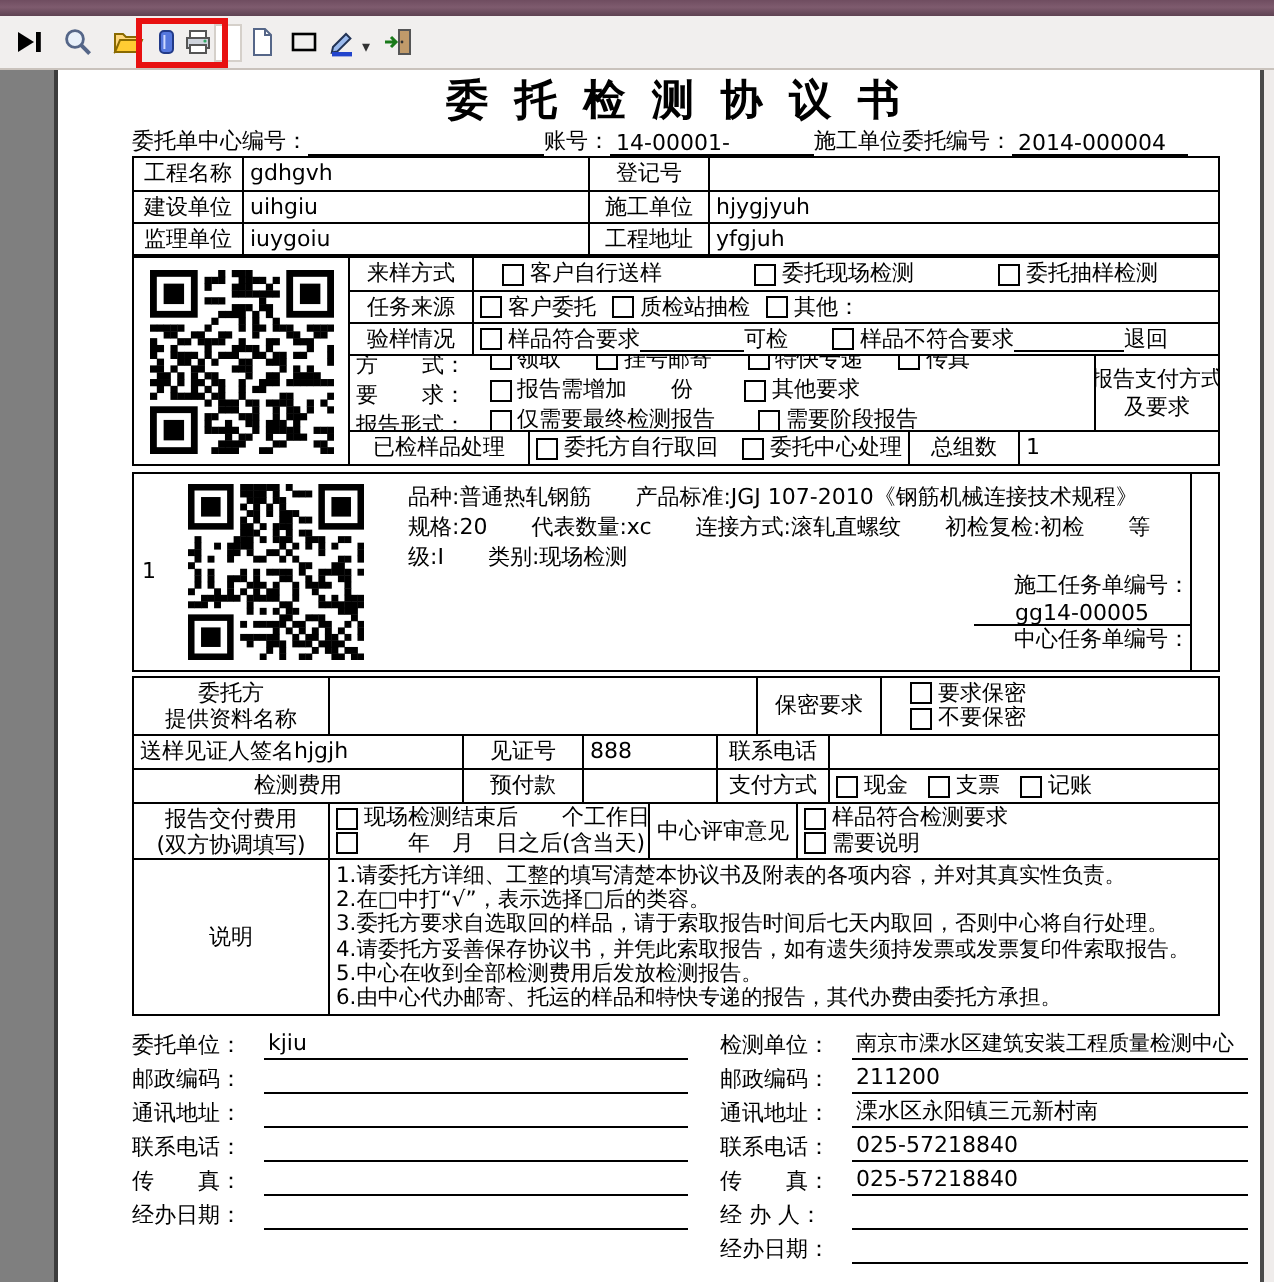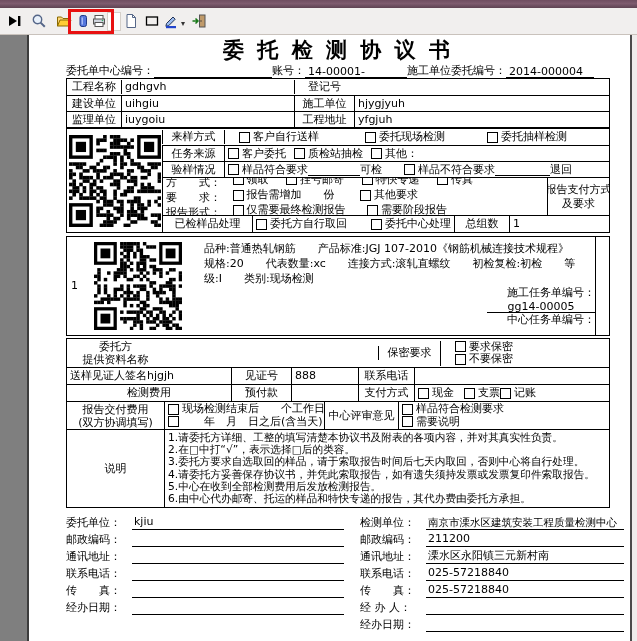--- a/index.html
+++ b/index.html
@@ -23,21 +23,21 @@
   .page{position:absolute;left:30px;top:0;width:598px;height:606px;background:#fff;}
   .formwrap{margin-left:36px;width:560px;font-size:11px;line-height:14px;}
   
   .ftitle{width:544px;text-align:center;font-weight:bold;font-size:21px;letter-spacing:3px;
           padding-top:3px;height:25px;line-height:25px;white-space:nowrap;}
   .hline{width:560px;display:flex;align-items:flex-end;white-space:nowrap;height:15px;}
   .u{display:inline-block;border-bottom:1px solid #000;height:13px;line-height:13px;
      padding:0 3px;box-sizing:border-box;overflow:hidden;}
   .tbl{border:1px solid #000;width:544px;box-sizing:border-box;}
   .trow{display:flex;border-top:1px solid #000;box-sizing:border-box;}
-  .tbl .trow:first-child{border-top:none;align-items:center;}
+  .tbl .trow:first-child{border-top:none;}
   .tc{border-left:1px solid #000;box-sizing:border-box;display:flex;align-items:center;
       padding:0 3px;overflow:hidden;white-space:nowrap;}
   .tc.first{border-left:none;}
   .tc.ctr{justify-content:center;text-align:center;}
   .tc.colm{flex-direction:column;justify-content:center;}
   .grow{flex:1;}
   .cb{display:inline-block;width:9px;height:9px;border:1px solid #000;margin-right:3px;
       flex-shrink:0;background:#fff;}
   .opt{display:inline-flex;align-items:center;}
   .qrbox{justify-content:center;}
@@ -532,21 +532,21 @@
               </div>
             </div>
             <div class="tc ctr colm" style="width:62px">
               <span>报告支付方式</span>
               <span>及要求</span>
             </div>
           </div>
           <div class="trow" style="height:17px">
             <div class="tc ctr" style="width:90px;padding:0 1px">已检样品处理</div>
             <div class="tc grow">
-              <span class="opt" style="margin-right:24px">
+              <span class="opt" style="margin-right:12px">
                   <span class="cb"></span>
                   <span>委托方自行取回</span>
                 </span>
               <span class="opt">
                   <span class="cb"></span>
                   <span>委托中心处理</span>
                 </span>
             </div>
             <div class="tc ctr" style="width:55px">总组数</div>
             <div class="tc" style="width:100px">1</div>
@@ -866,21 +866,21 @@
         <div class="trow" style="height:17px">
           <div class="tc first ctr" style="width:164px">检测费用</div>
           <div class="tc ctr" style="width:60px">预付款</div>
           <div class="tc" style="width:67px"></div>
           <div class="tc ctr" style="width:56px">支付方式</div>
           <div class="tc grow">
             <span class="opt" style="margin-right:10px">
                 <span class="cb"></span>
                 <span>现金</span>
               </span>
-            <span class="opt" style="">
+            <span class="opt" style="margin-right:10px">
                 <span class="cb"></span>
                 <span>支票</span>
               </span>
             <span class="opt">
                 <span class="cb"></span>
                 <span>记账</span>
               </span>
           </div>
         </div>
         <div class="trow" style="height:28px">

